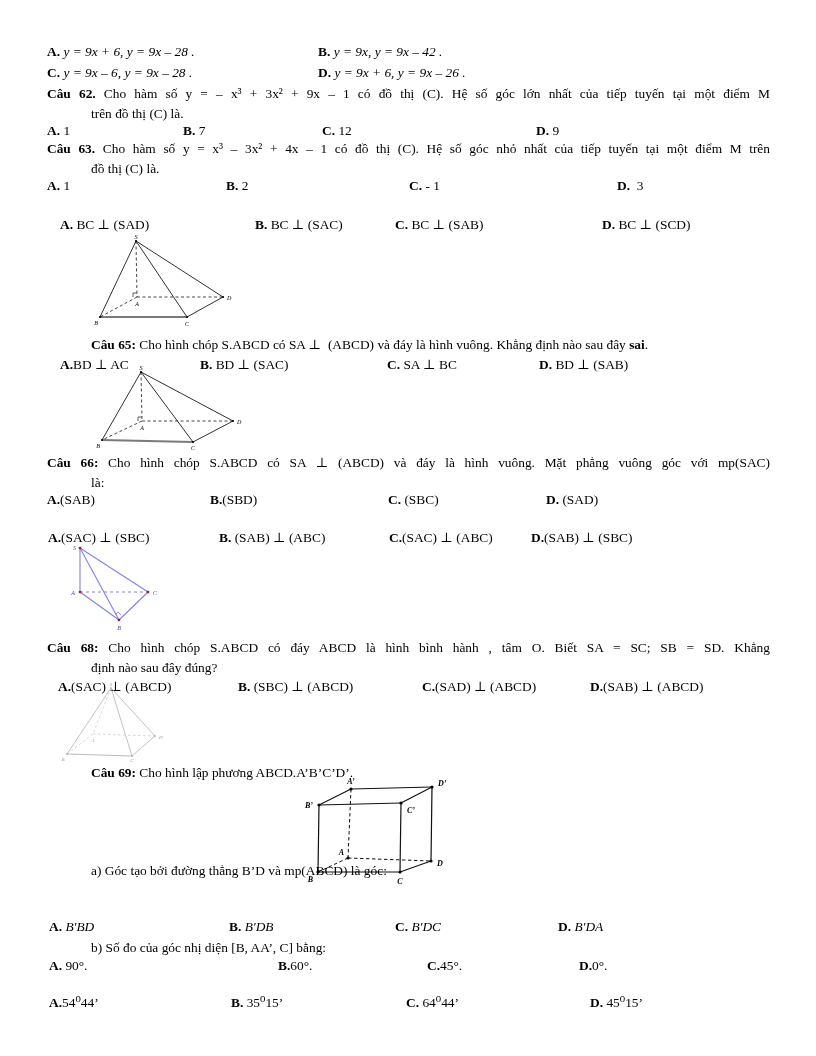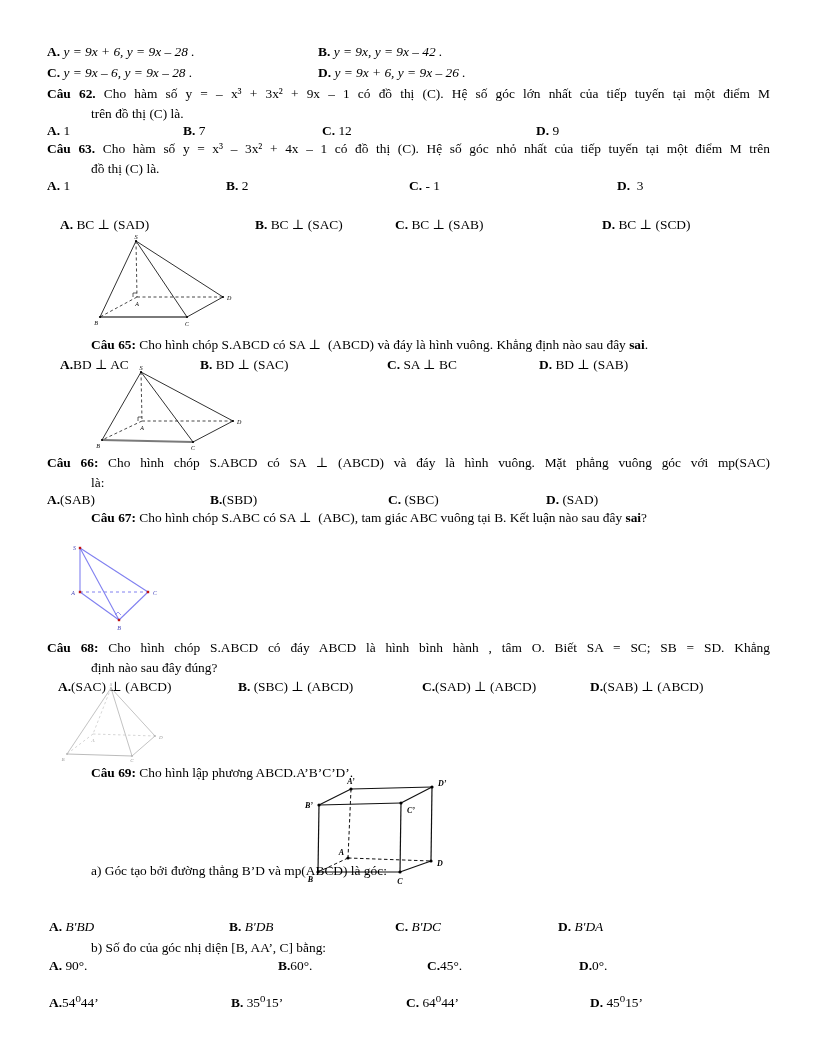--- a/index.html
+++ b/index.html
@@ -108,21 +108,26 @@
 
   <div class="jline" style="top:455px"><b>Câu 66:</b><span> Cho hình chóp S.ABCD có SA ⊥  (ABCD)  và đáy là hình vuông. Mặt phẳng vuông góc với mp(SAC)</span></div>
   <div class="line" style="left:47px;top:475px"><span>là:</span></div>
   <div class="optrow" style="top:492px">
     <span class="opt" style="left:47px"><b>A.</b><span>(SAB)</span></span>
     <span class="opt" style="left:210px"><b>B.</b><span>(SBD)</span></span>
     <span class="opt" style="left:388px"><b>C.</b><span> (SBC)</span></span>
     <span class="opt" style="left:546px"><b>D.</b><span> (SAD)</span></span>
   </div>
 
-  <div class="line" style="left:47px;top:510px"><b>Câu 67:</b><span> Cho hình chóp S.ABC có SA ⊥  (ABC), tam giác ABC vuông tại B. Kết luận nào sau đây </span><b>sai</b><span>?</span></div>
+  <div class="optrow" style="top:530px">
+    <span class="opt" style="left:48px"><b>A.</b><span>(SAC) ⊥ (SBC)</span></span>
+    <span class="opt" style="left:219px"><b>B.</b><span> (SAB) ⊥ (ABC)</span></span>
+    <span class="opt" style="left:389px"><b>C.</b><span>(SAC) ⊥ (ABC)</span></span>
+    <span class="opt" style="left:531px"><b>D.</b><span>(SAB) ⊥ (SBC)</span></span>
+  </div>
 
   <svg class="dsvg" style="left:55px;top:542px" width="112" height="94" viewBox="0 0 112 94">
     <line x1="25" y1="6" x2="25" y2="50" stroke="#8080f0" stroke-width="1.1"></line>
     <line x1="25" y1="6" x2="93" y2="50" stroke="#8080f0" stroke-width="1.1"></line>
     <line x1="25" y1="6" x2="64" y2="78" stroke="#8080f0" stroke-width="1.1"></line>
     <line x1="25" y1="50" x2="64" y2="78" stroke="#8080f0" stroke-width="1.1"></line>
     <line x1="93" y1="50" x2="64" y2="78" stroke="#8080f0" stroke-width="1.1"></line>
     <line x1="25" y1="50" x2="93" y2="50" stroke="#8080f0" stroke-width="1" stroke-dasharray="3,3"></line>
     <path d="M60,73 L63,70 L66,73" fill="none" stroke="#8080f0" stroke-width="0.8"></path>
     <rect x="23.8" y="4.8" width="2.4" height="2.4" fill="#c01010"></rect>

